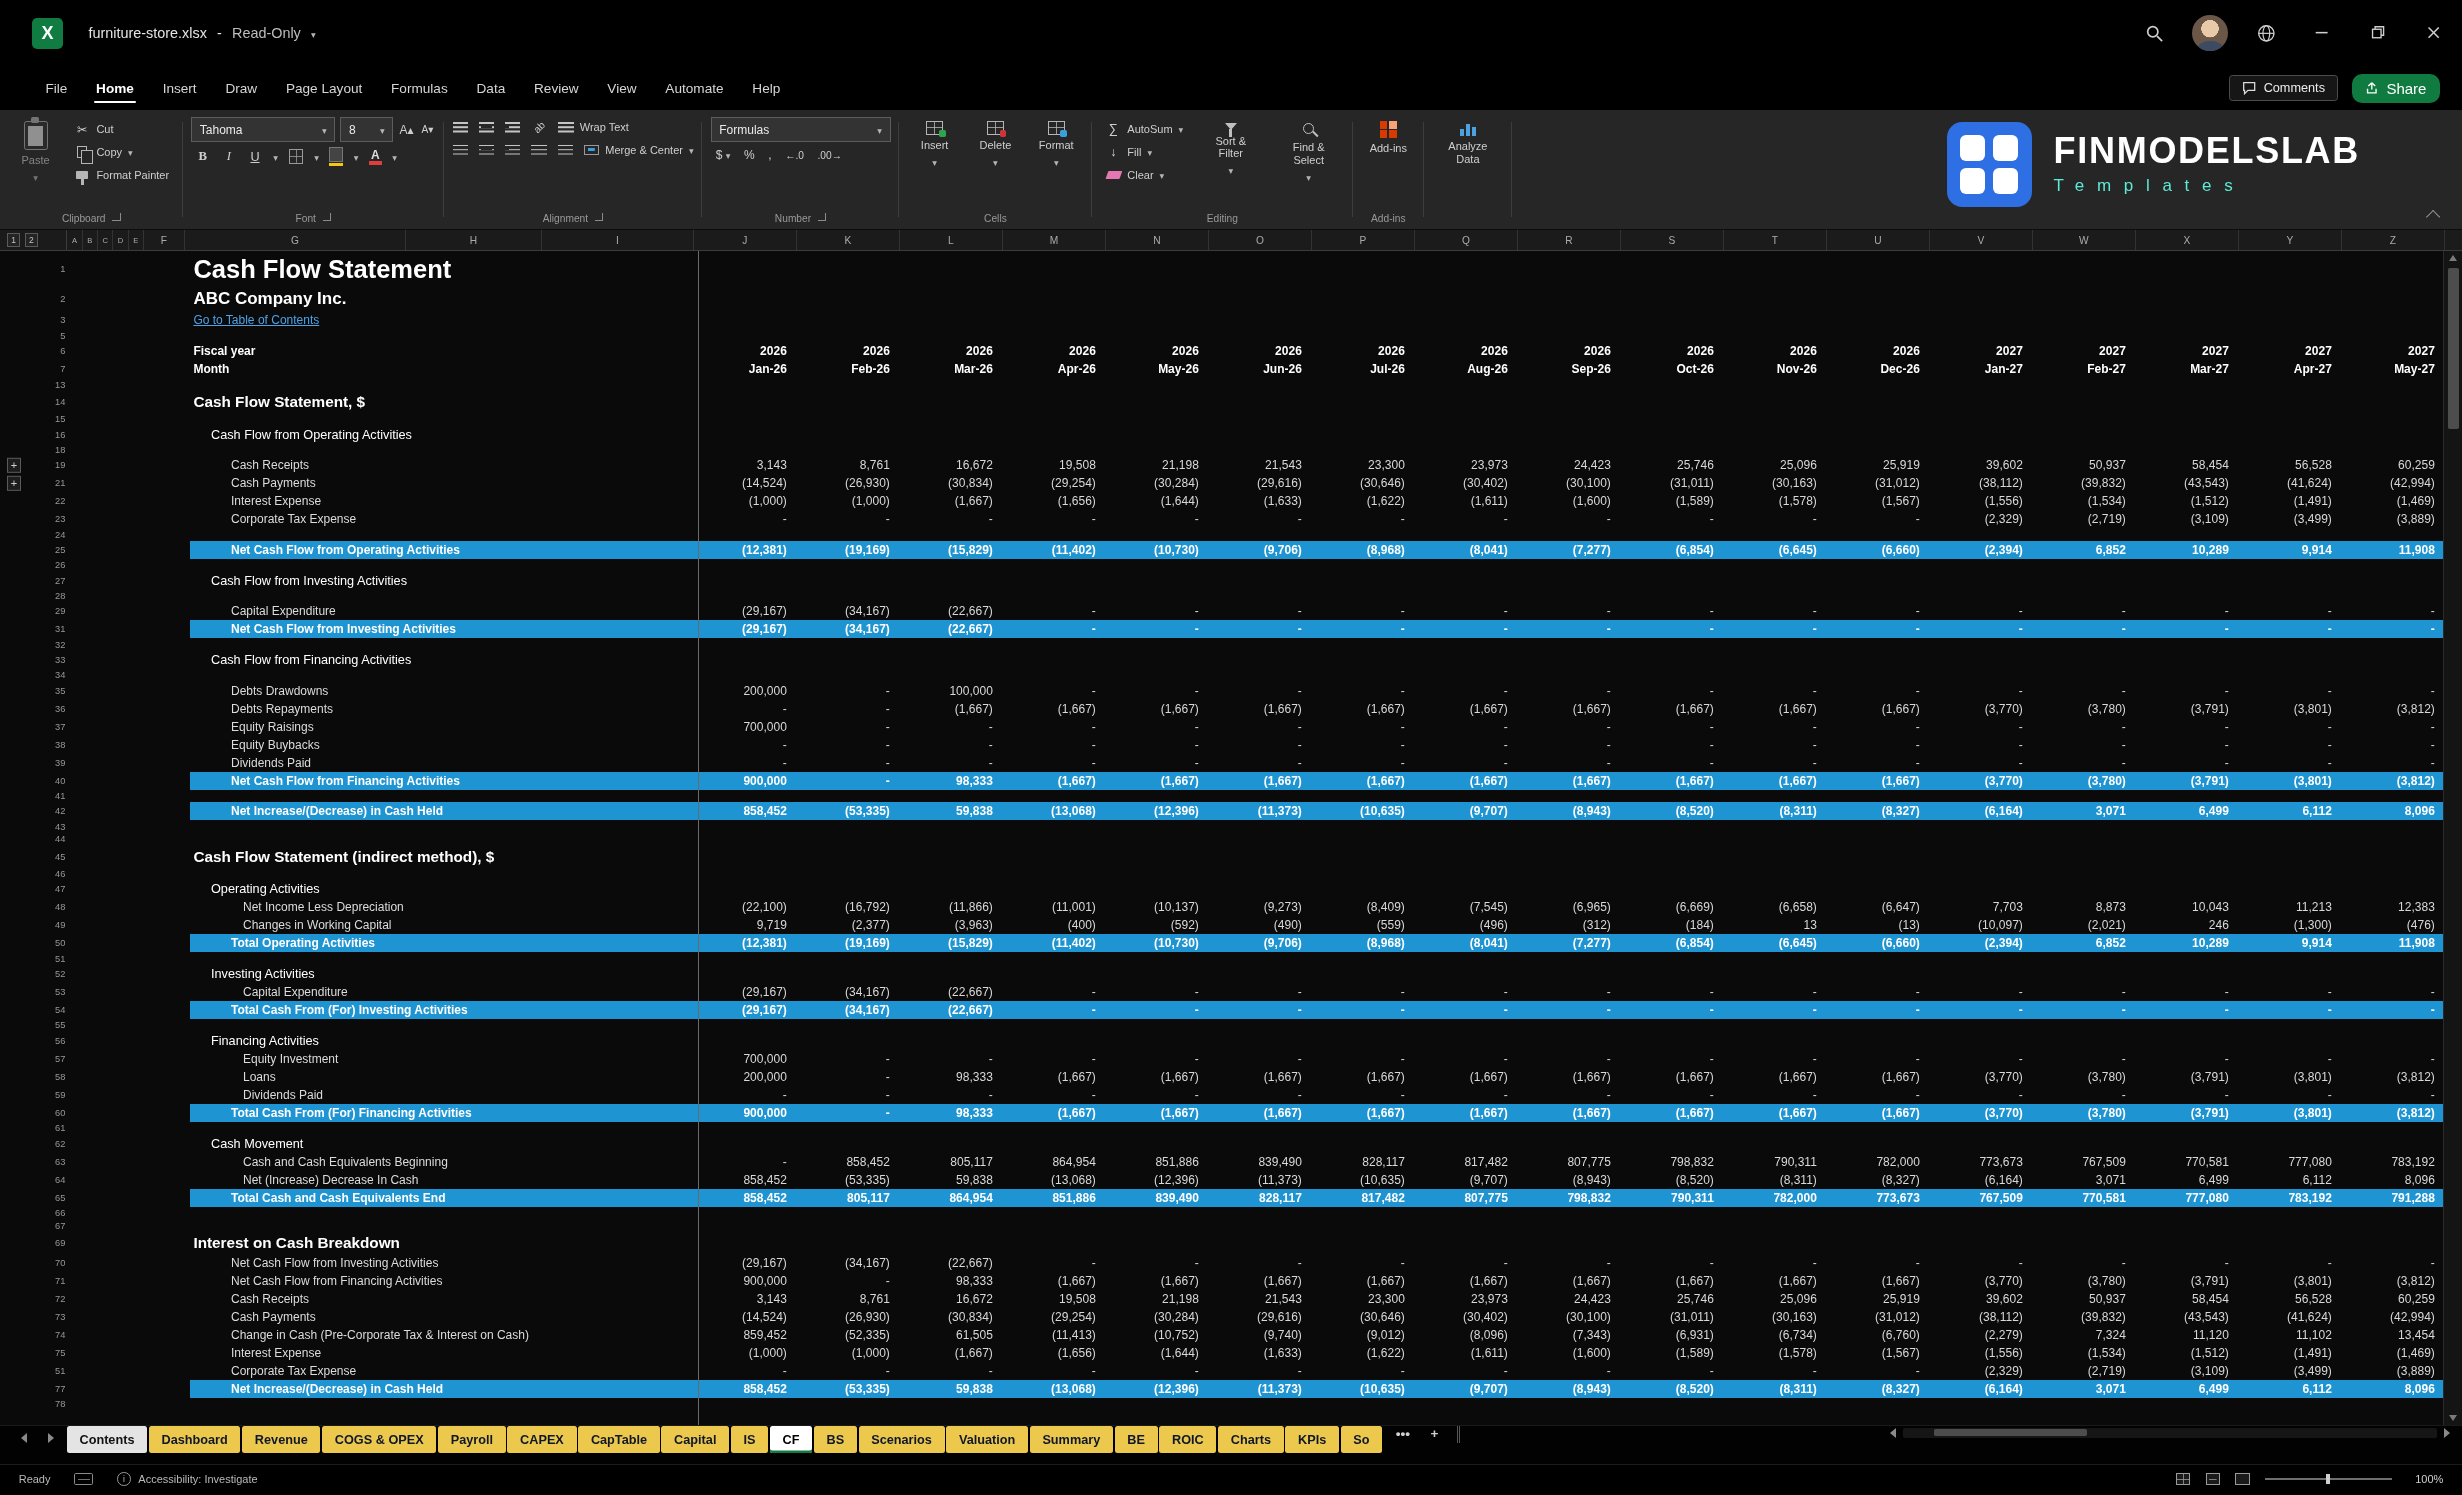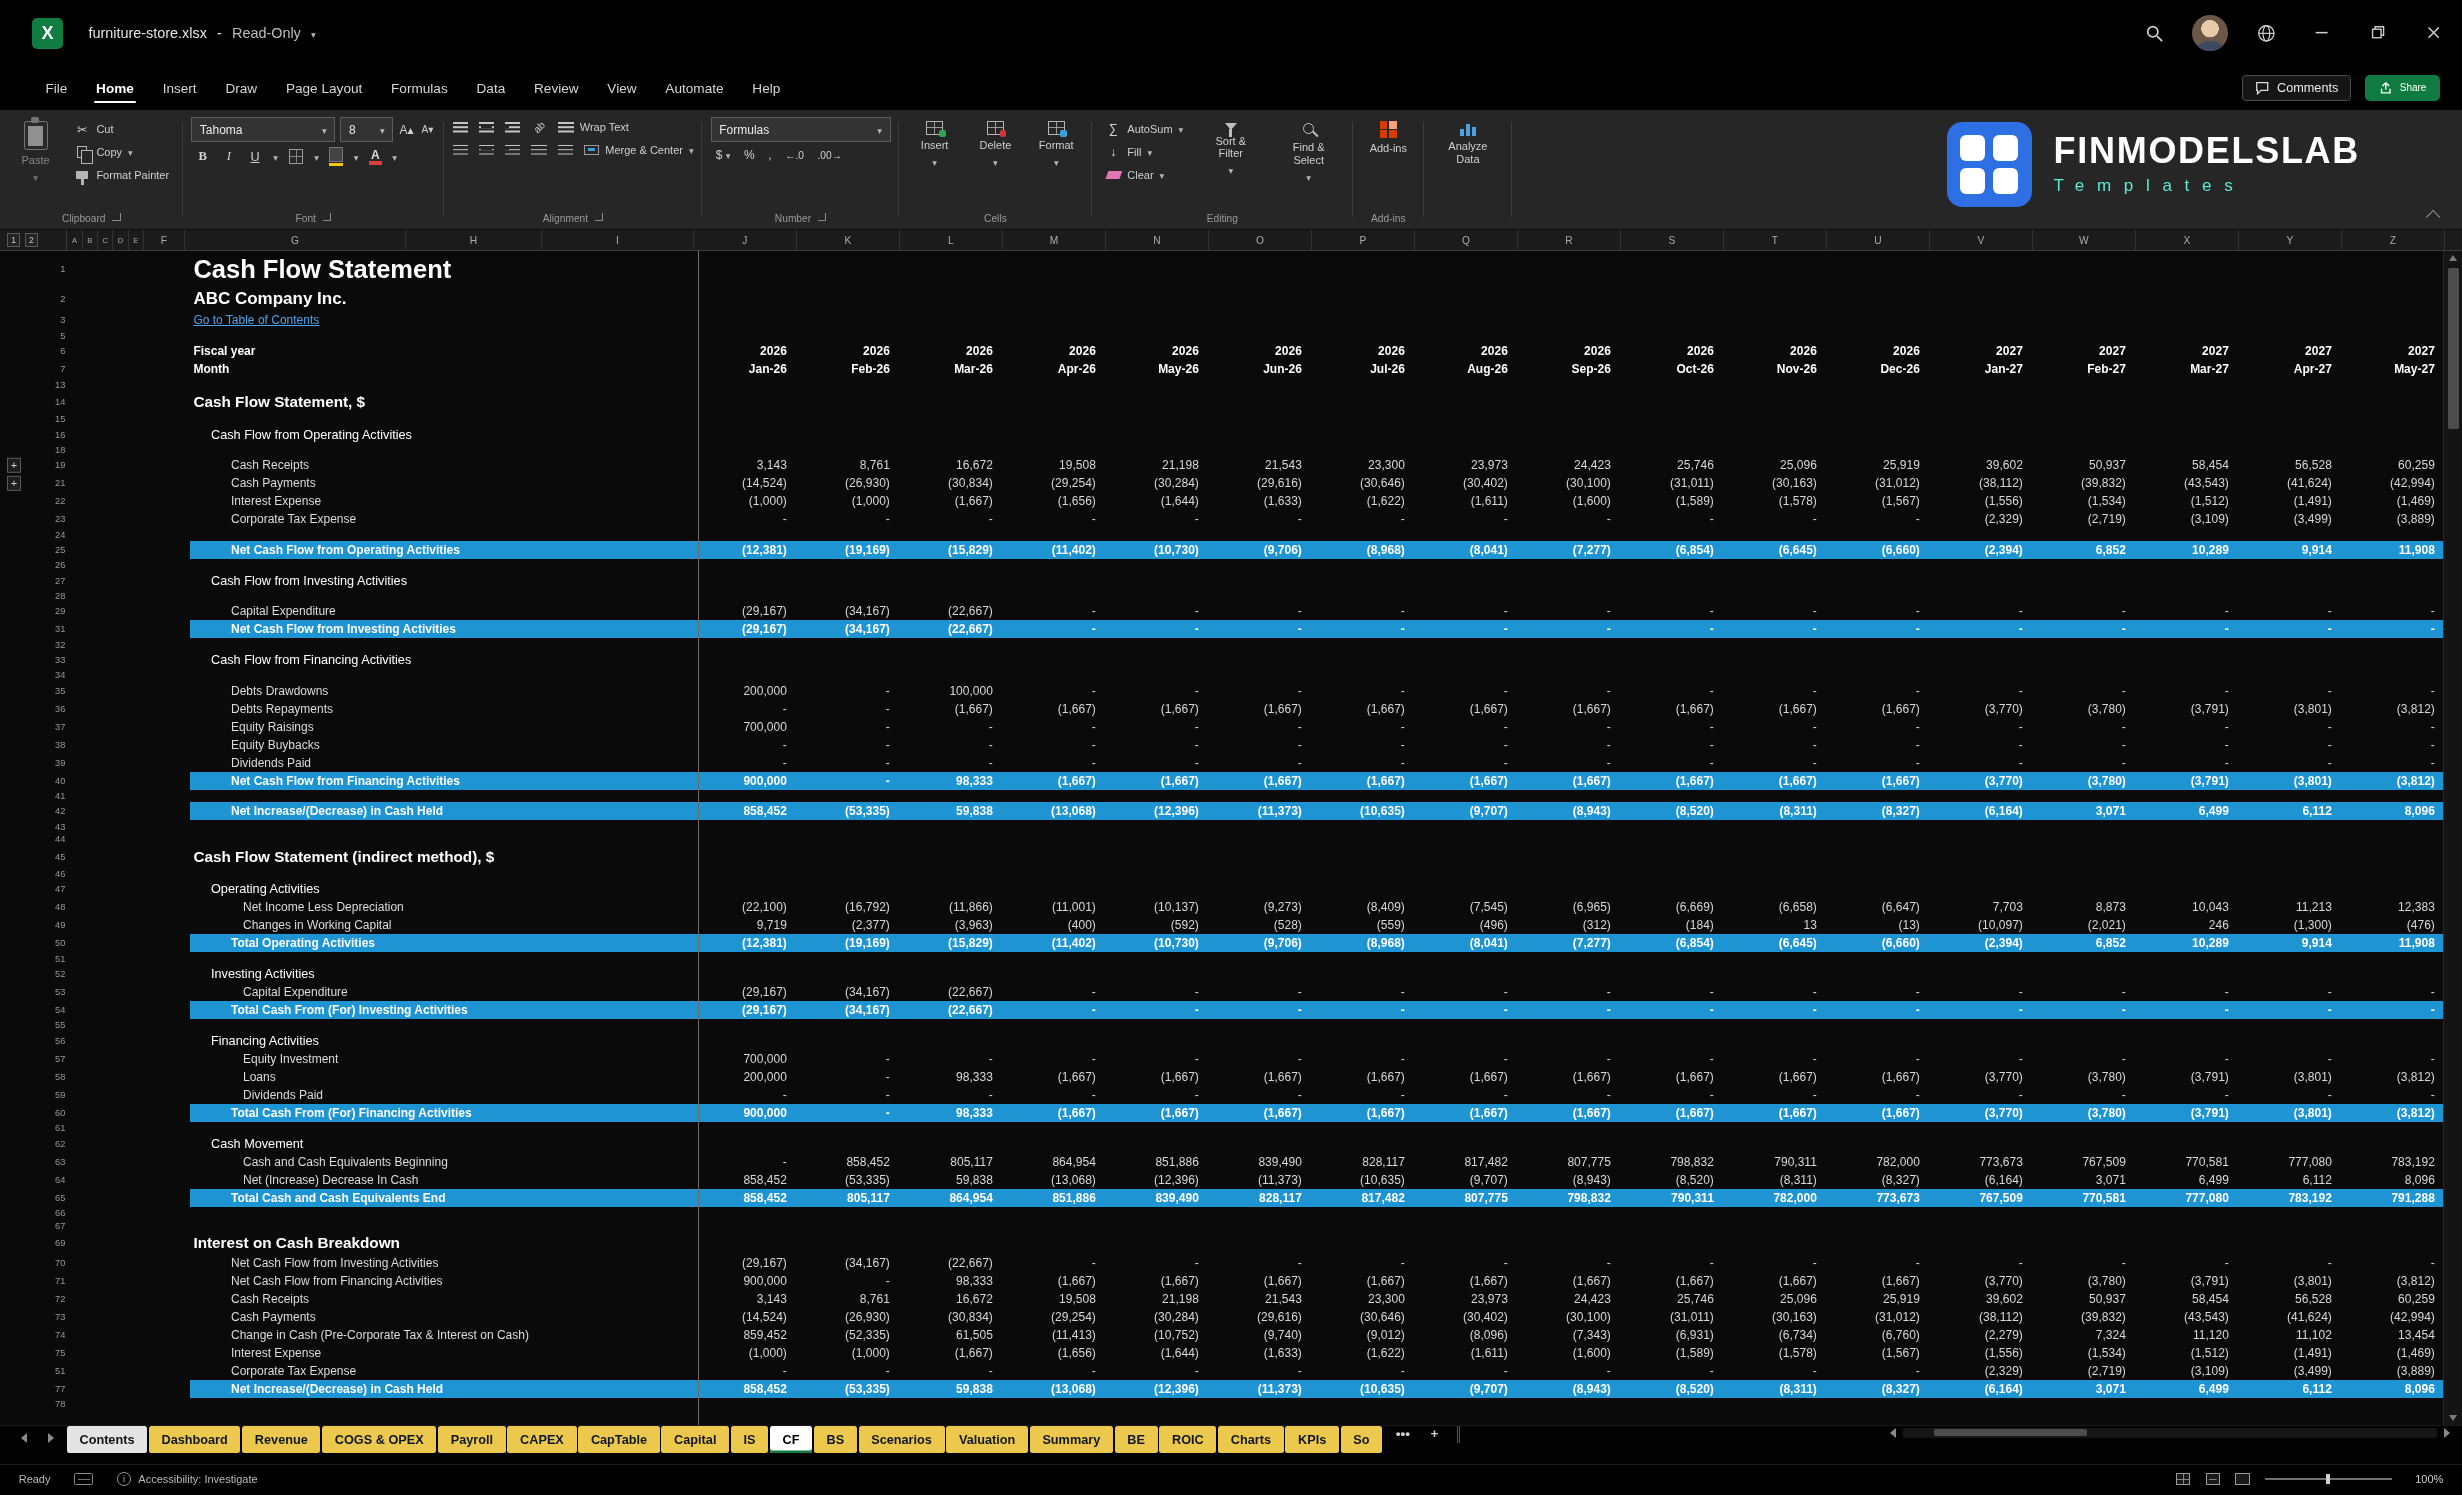--- a/index.html
+++ b/index.html
@@ -15,21 +15,21 @@
 .tb-btn{width:56px;height:66px;display:flex;align-items:center;justify-content:center}
 .avatar{width:36px;height:36px;border-radius:50%;background:radial-gradient(circle at 50% 38%,#e8c9a8 0 30%,#6b5748 31% 100%);position:relative;overflow:hidden}
 .avatar::after{content:"";position:absolute;left:50%;bottom:-5.1px;transform:translateX(-50%);width:25.5px;height:15.3px;border-radius:50% 50% 0 0;background:#3c4a62}
 
 .menubar{height:44px;display:flex;align-items:center;padding-left:31px;position:relative;background:#000}
 .mi{color:#d6d6d6;font-size:13.6px;padding:10.2px 14.4px;position:relative;white-space:nowrap}
 .mi.active{color:#fff;font-weight:bold}
 .mi.active::after{content:"";position:absolute;left:12.7px;right:12.7px;bottom:2.5px;height:2.5px;background:#fff;border-radius:1.7px}
 .mb-right{position:absolute;right:22px;display:flex;gap:13.6px;align-items:center}
 .comments-btn{display:flex;align-items:center;gap:7.6px;color:#ececec;font-size:12.7px;border:0.8px solid #4c4c4c;border-radius:3.4px;padding:5.1px 12px;background:#161616}
-.share-btn{display:flex;align-items:center;gap:7.6px;background:#0f7b41;color:#fff;font-size:10px;border-radius:5px;padding:6px 13.6px}
+.share-btn{display:flex;align-items:center;gap:7.6px;background:#0f7b41;color:#fff;font-size:15px;border-radius:10px;padding:6px 13.6px}
 
 .ribbon{height:120px;background:#262626;position:relative;border-bottom:0.8px solid #0c0c0c;display:flex}
 .rb-g{display:flex;flex-direction:column;padding:6.8px 8.5px 0 8.5px;position:relative}
 .rb-g::after{content:"";position:absolute;right:0;top:12px;bottom:12px;width:0.8px;background:#3d3d3d}
 .rb-body{flex:1;display:flex;align-items:flex-start;gap:6.8px}
 .rb-name{height:22px;display:flex;align-items:center;justify-content:center;gap:6.8px;color:#999;font-size:10.2px;white-space:nowrap}
 .launch{width:8.5px;height:8.5px;border-right:0.8px solid #8a8a8a;border-bottom:0.8px solid #8a8a8a;position:relative;top:-0.8px}
 .bigbtn{display:flex;flex-direction:column;align-items:center;gap:4.2px;padding:4.2px 7.6px;color:#cfcfcf;font-size:11px;text-align:center;line-height:1.15;min-width:54px}
 .smcol{display:flex;flex-direction:column;gap:0.8px;padding-top:1.7px}
 .smbtn{display:flex;align-items:center;gap:6px;color:#cfcfcf;font-size:11px;height:22px;padding:0 5.1px;white-space:nowrap}
@@ -1077,21 +1077,21 @@
         <div class="og"></div>
         <div class="rn">49</div>
         <div class="af"></div>
         <div class="ct">
           <div class="lbl ind3">Changes in Working Capital</div>
           <div class="v">9,719</div>
           <div class="v">(2,377)</div>
           <div class="v">(3,963)</div>
           <div class="v">(400)</div>
           <div class="v">(592)</div>
-          <div class="v">(528)</div>
+          <div class="v">(490)</div>
           <div class="v">(559)</div>
           <div class="v">(496)</div>
           <div class="v">(312)</div>
           <div class="v">(184)</div>
           <div class="v">13</div>
           <div class="v">(13)</div>
           <div class="v">(10,097)</div>
           <div class="v">(2,021)</div>
           <div class="v">246</div>
           <div class="v">(1,300)</div>

